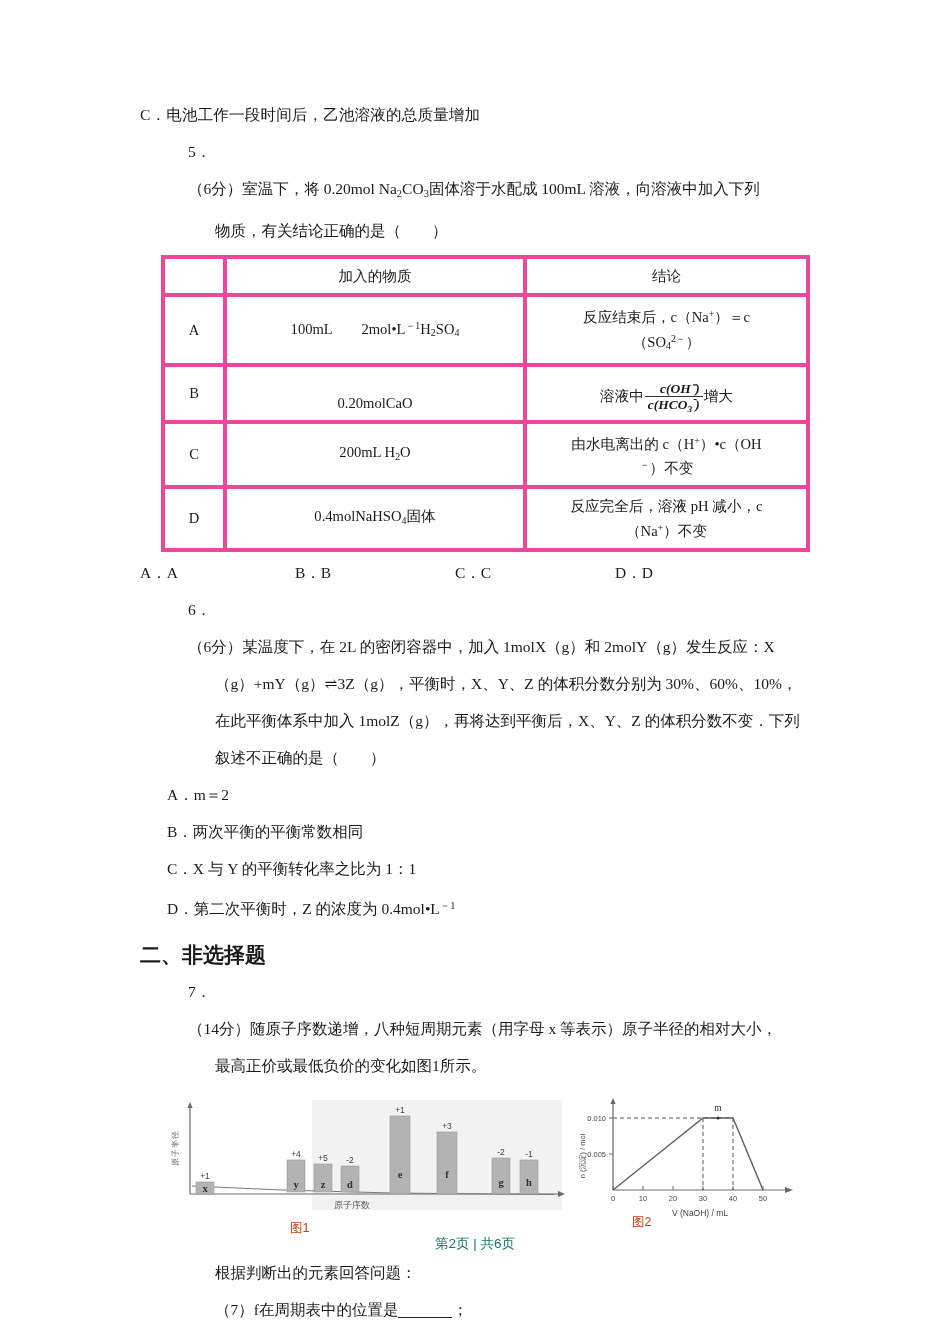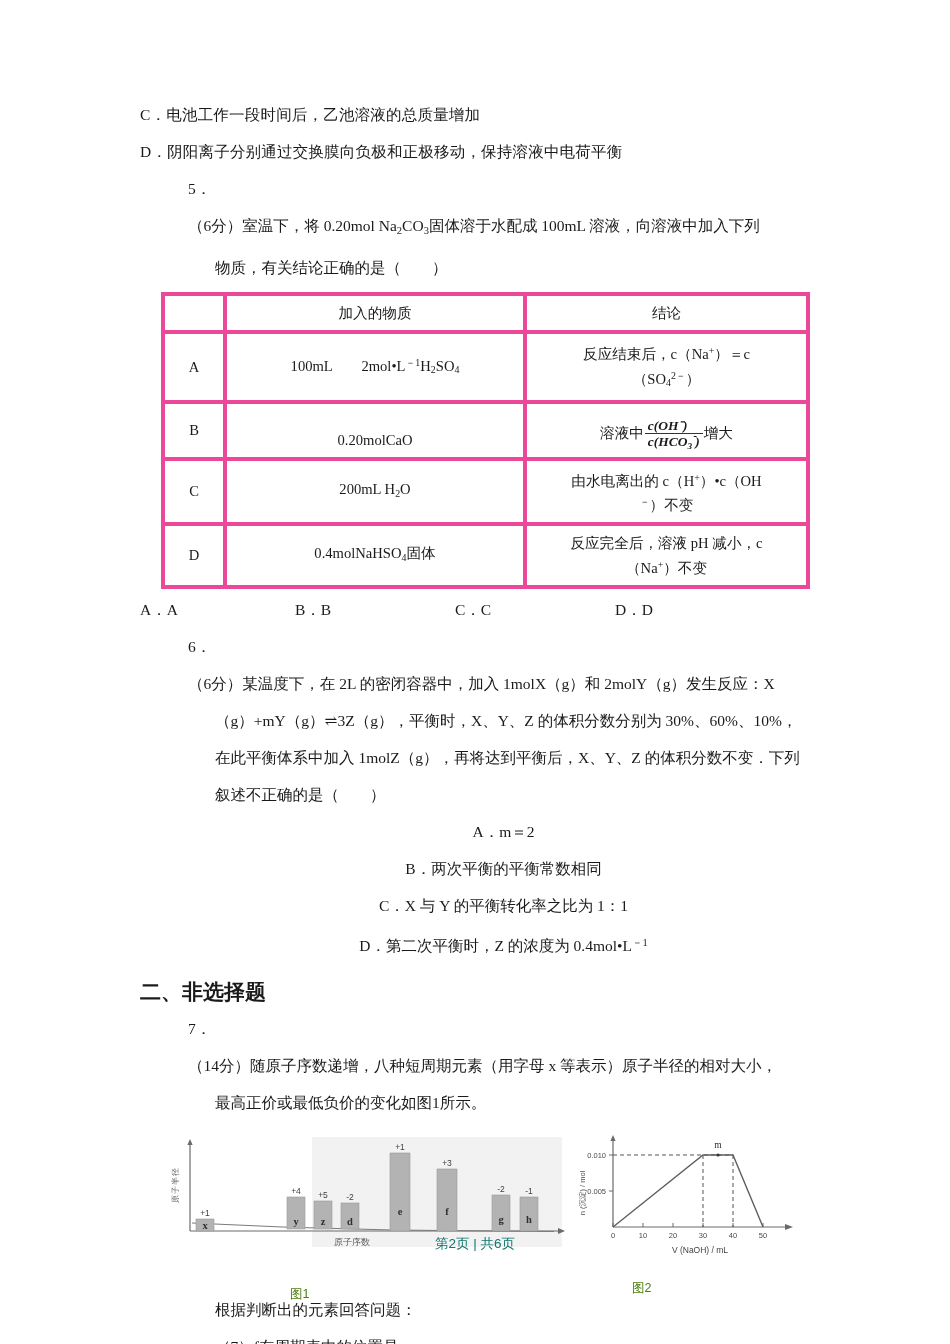--- a/index.html
+++ b/index.html
@@ -25,21 +25,20 @@
   .line{
     font-size:15.5px;
     line-height:37px;
     white-space:nowrap;
     letter-spacing:0.2px;
   }
   .opt{
     padding-left:27px;
     font-size:15.5px;
     line-height:37px;
-    text-align:center;
   }
   .qnum{
     display:inline-block;
     width:27px;
     vertical-align:top;
   }
   .qbody{
     display:inline-block;
     width:670px;
     vertical-align:top;
@@ -72,21 +71,21 @@
   }
   .col-label{width:62px;}
   .col-sub{width:300px;}
   .col-conc{width:283px;}
   .thr{height:34px;}
 
   
   .frac{
     display:inline-block;
     vertical-align:middle;
-    text-align:left;
+    text-align:right;
     font-style:italic;
     font-family:"Liberation Serif",serif;
     font-size:13.5px;
     font-weight:bold;
     line-height:1.12;
     margin:0 1px;
   }
   .frac .num{display:block;padding:0 3px;}
   .frac .den{display:block;border-top:1.3px solid #333;padding:0 3px;}
 
@@ -115,22 +114,21 @@
     position:relative;
     height:160px;
     margin-top:10px;
   }
   .fig1{position:absolute;left:22px;top:0;width:420px;height:130px;}
   .fig2{position:absolute;left:425px;top:0;width:250px;height:130px;}
   .figcap{
     position:absolute;
     font-size:12.5px;
     font-family:"Liberation Sans","DejaVu Sans",sans-serif;
-    color:#4d7c0f;
-    margin-top:29px;
+    color:#c2410c;
   }
   .cap1{left:150px;top:126px;}
   .cap2{left:492px;top:120px;}
 
   
   .footer{
     position:absolute;
     left:0;top:1235px;width:950px;
     text-align:center;
     font-size:13.5px;
@@ -144,21 +142,20 @@
     vertical-align:-3px;
   }
 </style>
 </head>
 <body>
 
 <div class="page">
   <div class="content">
 
     <div class="line">C．电池工作一段时间后，乙池溶液的总质量增加</div>
-    <div class="line">D．阴阳离子分别通过交换膜向负极和正极移动，保持溶液中电荷平衡</div>
 
     <div>
       <div class="qline">
         <span class="qnum">5．</span><span class="qbody">
           <span><span>（6分）室温下，将 0.20mol Na</span><sub>2</sub><span>CO</span><sub>3</sub><span>固体溶于水配成 100mL 溶液，向溶液中加入下列</span></span>
         </span>
       </div>
       <div class="qline indent">物质，有关结论正确的是（　　）</div>
 
       <table class="qtable">

